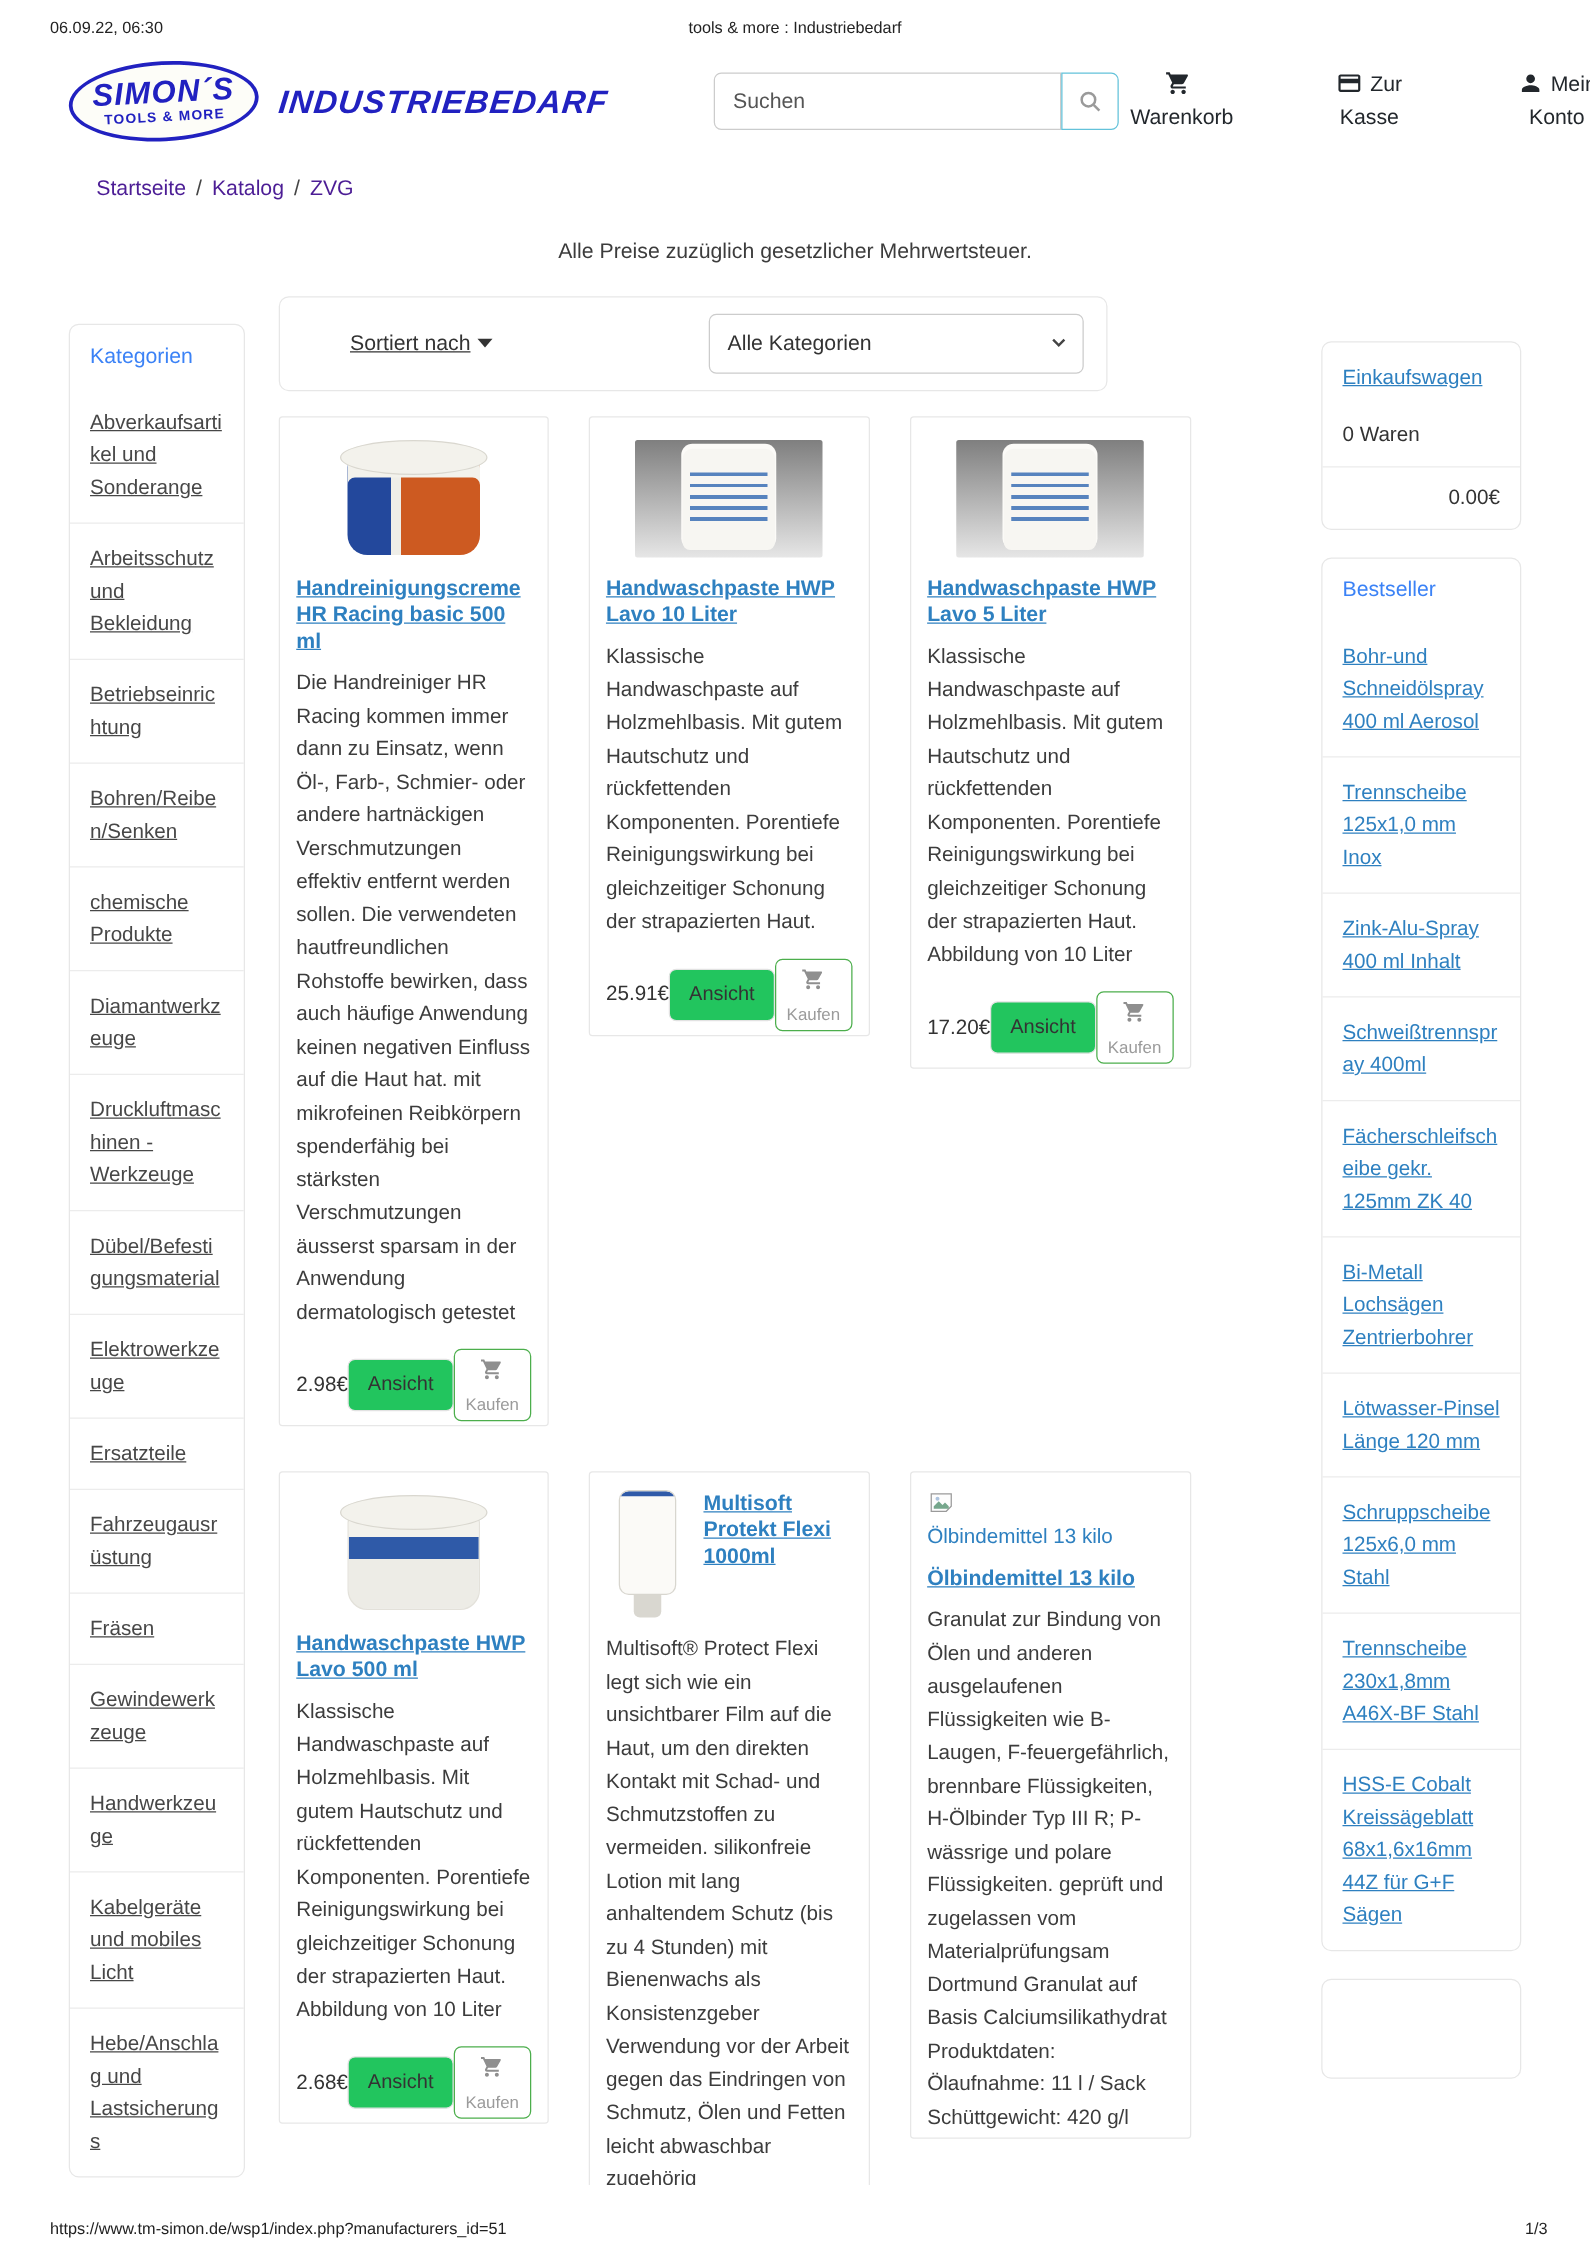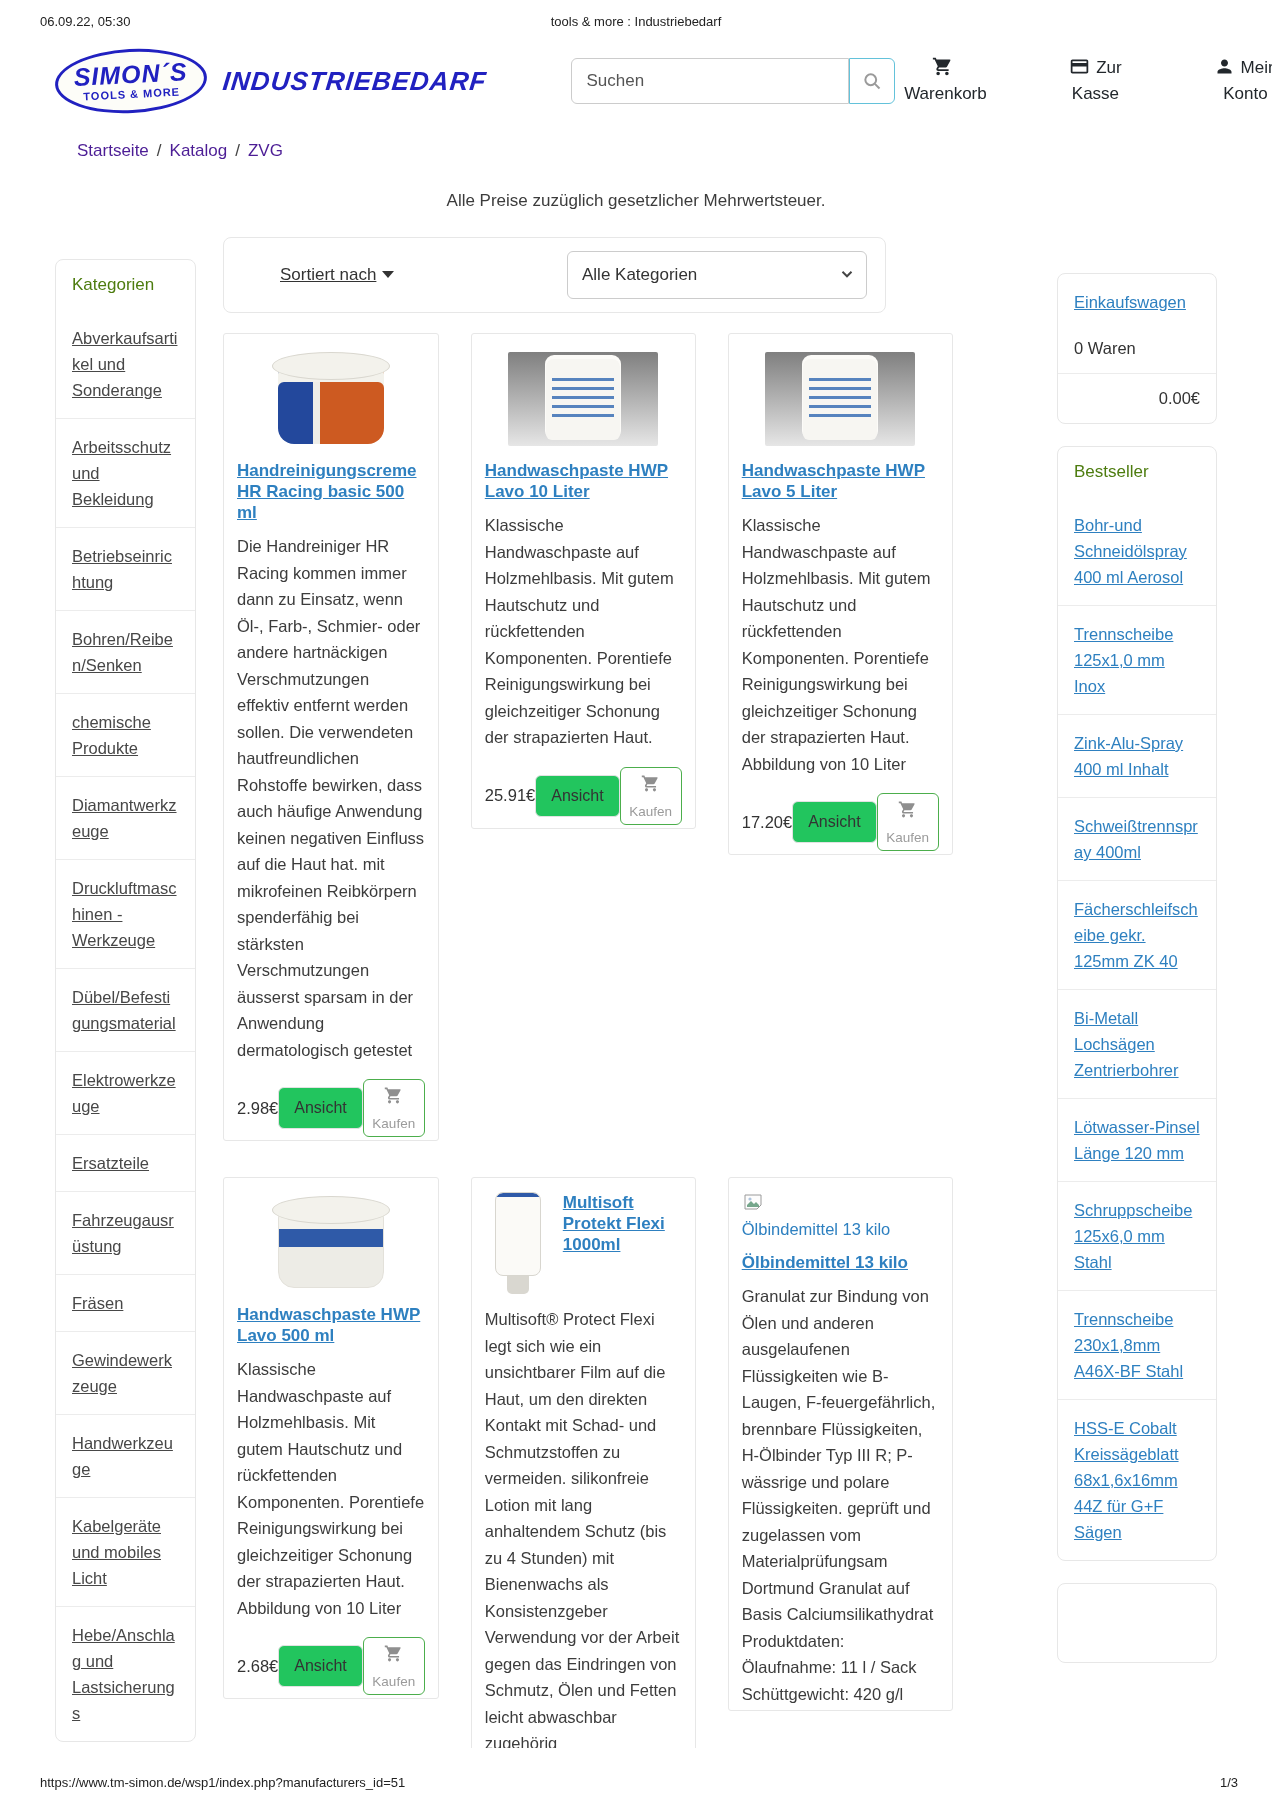--- a/index.html
+++ b/index.html
@@ -39,21 +39,21 @@
   
   .main { display:flex; align-items:flex-start; padding:0 55px; margin-top:26px; }
   .cats { width:141px; margin-top:22px; }
   .center { width:663px; margin-left:27px; }
   .rightbar { width:160px; margin-left:auto; margin-top:36px; }
 
   .box { border:1px solid #e7e7e7; border-radius:8px; background:#fff; }
   .box + .box { margin-top:22px; }
   .box-row { padding:15px 16px; border-top:1px solid #ececec; }
   .box-row:first-child { border-top:none; }
-  .box-head { font-size:17px; color:#4d7c0f; }
+  .box-head { font-size:17px; color:#3b82f6; }
   .wrapword { overflow-wrap:break-word; word-break:break-word; }
 
   .cats a, .rightbar a.sb { color:#474747; font-size:16.5px; line-height:26px; text-decoration:underline; display:block; cursor:pointer; }
   .rightbar a.blue, a.blue { color:#2e80c0; }
   .count { font-size:16.5px; margin-top:24px; color:#333; }
   .total { font-size:16.5px; text-align:right; color:#333; }
   .stub { height:80px; }
 
   
   .toolbar { border:1px solid #e7e7e7; border-radius:8px; height:76px; display:flex; align-items:center; justify-content:space-between; padding:0 18px 0 56px; margin-bottom:20px; }
@@ -92,21 +92,21 @@
 
   svg.ico { display:block; }
 </style>
 </head>
 <body>
 
 <div class="page">
   <div class="content">
 
     <div class="print-head">
-      <span>06.09.22, 05:30</span>
+      <span>06.09.22, 06:30</span>
       <span class="ph-title">tools &amp; more : Industriebedarf</span>
     </div>
 
     <div class="site-header">
       <div class="logo">
         <div class="logo-oval">
           <span class="l1">SIMON´S</span>
           <span class="l2">TOOLS &amp; MORE</span>
         </div>
         <span class="logo-word">INDUSTRIEBEDARF</span>

